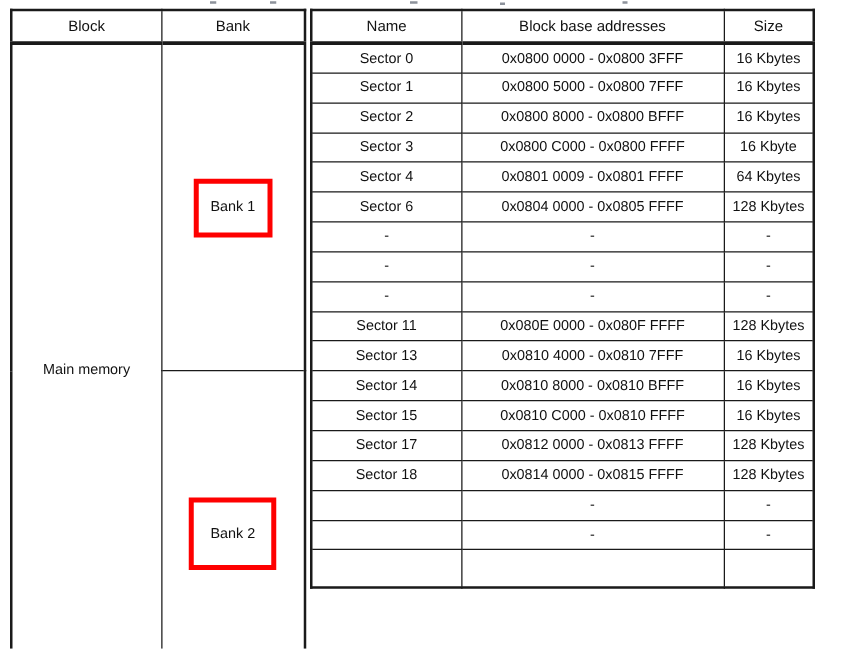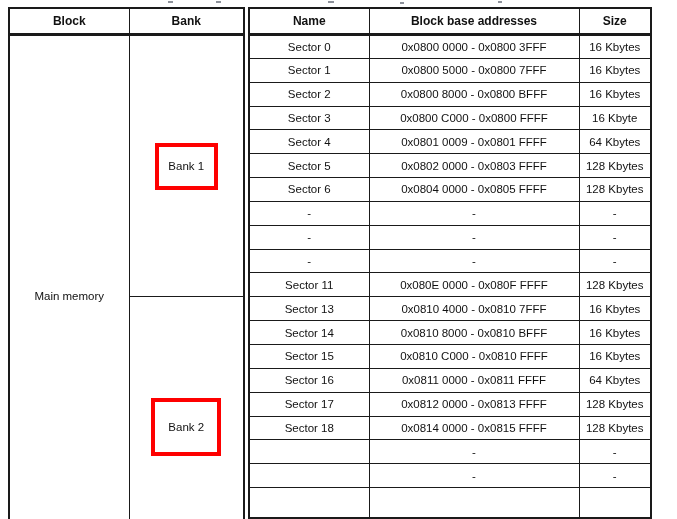--- a/index.html
+++ b/index.html
@@ -29,21 +29,21 @@
   .left-table th, .left-table td,
   .right-table th, .right-table td { border: 1.5px solid #1a1a1a; }
 
   
   .left-table  { border: 2px solid #1a1a1a; }
   .right-table { border: 2px solid #1a1a1a; }
 
   th.hdr {
     height: 24px;
     font-size: 12px;
-    font-weight: bold;
+    font-weight: normal;
     border-bottom: 3px solid #1a1a1a !important;
   }
 
   .left-table  .col-block { width: 120px; }
   .left-table  .col-bank  { width: 115px; }
   .right-table .col-name  { width: 120px; }
   .right-table .col-addr  { width: 210px; }
   .right-table .col-size  { width: 72px;  }
 
   .left-table td, .right-table td { font-size: 11.5px; }
@@ -143,25 +143,20 @@
       <td>0x0800 C000 - 0x0800 FFFF</td>
       <td>16 Kbyte</td>
     </tr>
 
     <tr>
       <td>Sector 4</td>
       <td>0x0801 0009 - 0x0801 FFFF</td>
       <td>64 Kbytes</td>
     </tr>
 
-    <tr>
-      <td>Sector 5</td>
-      <td>0x0802 0000 - 0x0803 FFFF</td>
-      <td>128 Kbytes</td>
-    </tr>
 
     <tr>
       <td>Sector 6</td>
       <td>0x0804 0000 - 0x0805 FFFF</td>
       <td>128 Kbytes</td>
     </tr>
 
     <tr>
       <td>-</td>
       <td>-</td>
@@ -198,25 +193,20 @@
       <td>0x0810 8000 - 0x0810 BFFF</td>
       <td>16 Kbytes</td>
     </tr>
 
     <tr>
       <td>Sector 15</td>
       <td>0x0810 C000 - 0x0810 FFFF</td>
       <td>16 Kbytes</td>
     </tr>
 
-    <tr>
-      <td>Sector 16</td>
-      <td>0x0811 0000 - 0x0811 FFFF</td>
-      <td>64 Kbytes</td>
-    </tr>
 
     <tr>
       <td>Sector 17</td>
       <td>0x0812 0000 - 0x0813 FFFF</td>
       <td>128 Kbytes</td>
     </tr>
 
     <tr>
       <td>Sector 18</td>
       <td>0x0814 0000 - 0x0815 FFFF</td>

